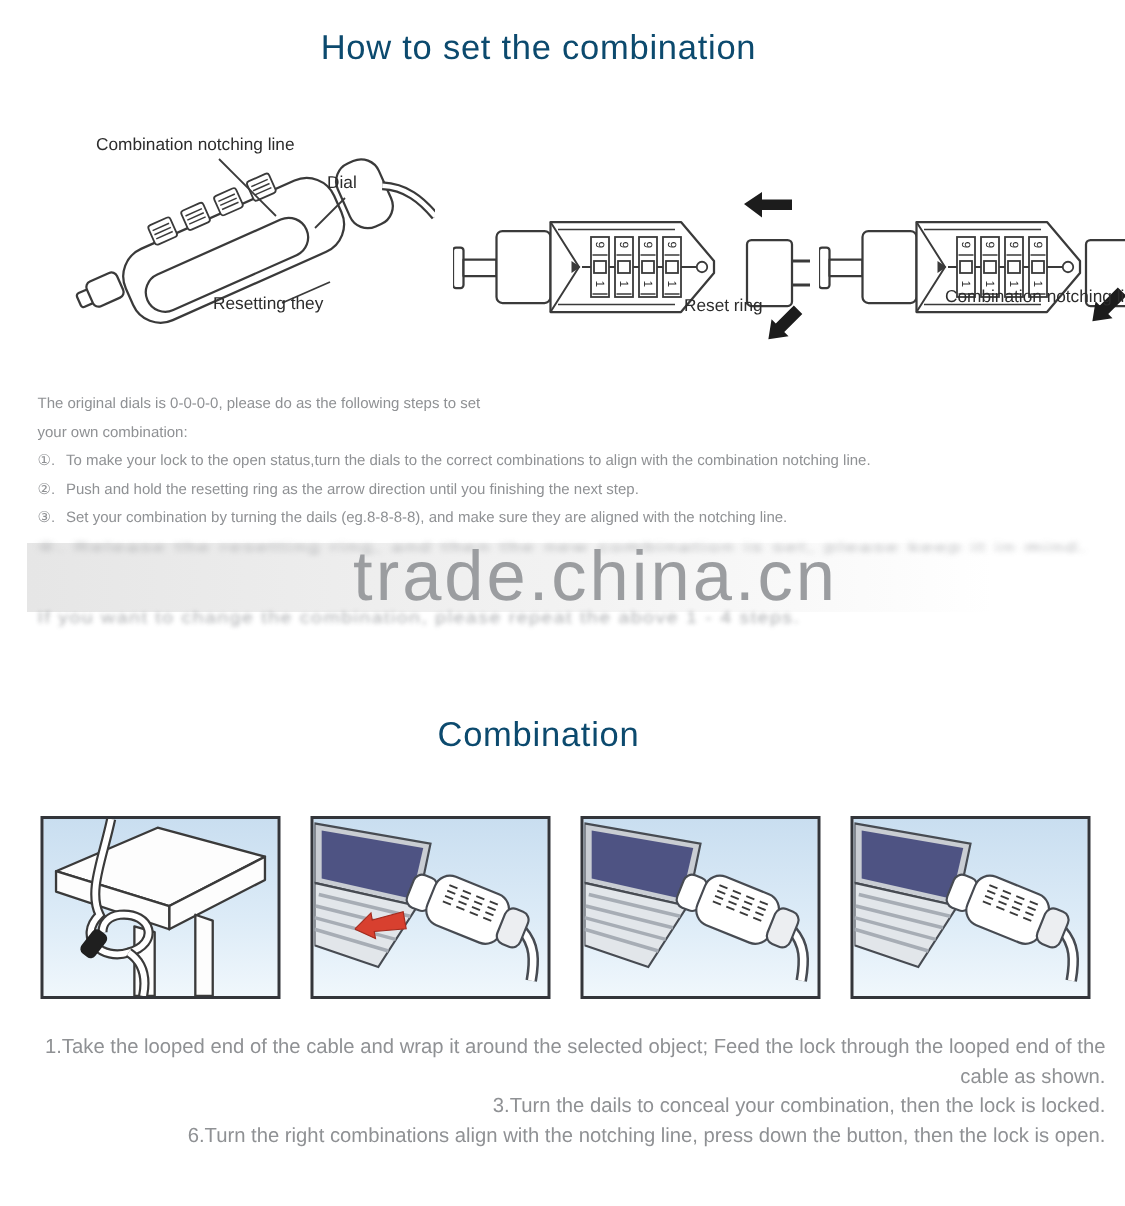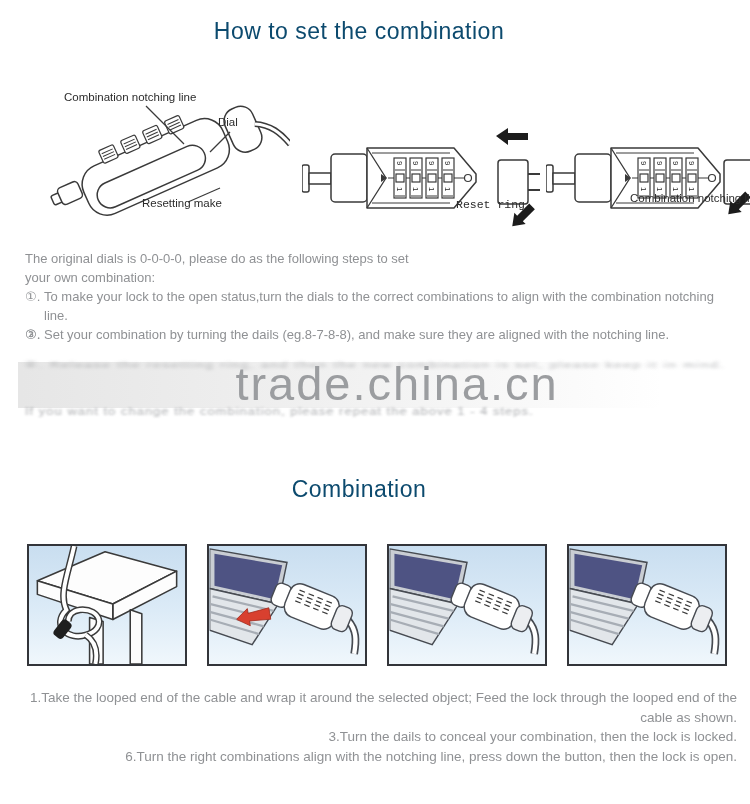--- a/index.html
+++ b/index.html
@@ -12,25 +12,25 @@
 
   .diagrams{position:absolute;top:80px;left:0;width:676px;height:162px;margin-left:32px;}
   .diagrams svg{position:absolute;}
   .d1{left:6px;top:2px;}
   .d2{left:268px;top:38px;}
   .d3{left:500px;top:38px;}
   .lbl{position:absolute;font-size:11.5px;color:#2c2c2c;white-space:nowrap;}
   .lbl-d1-notch{left:32px;top:11px;}
   .lbl-d1-dial{left:186px;top:36px;text-align:center;}
   .lbl-d1-reset{left:110px;top:117px;}
-  .lbl-d2-reset{left:424px;top:118px;font-family:Liberation Mono, monospace;}
+  .lbl-d2-reset{left:424px;top:118px;}
   .lbl-d3-notch{left:598px;top:112px;}
 
-  .setup{position:absolute;top:249px;left:25px;width:706px;
-         font-size:13px;line-height:19px;color:#8f9194;}
+  .setup{position:absolute;top:260px;left:25px;width:706px;
+         font-size:10px;line-height:19px;color:#8f9194;}
   .step{position:relative;padding-left:19px;}
   .stepnum{position:absolute;left:0;top:0;}
 
   .obscured{position:absolute;left:25px;width:702px;overflow:hidden;white-space:nowrap;
             color:#a3a5a8;font-size:13px;}
   .ob1{top:357px;filter:blur(2.4px);opacity:.8;letter-spacing:2px;transform:scaleY(.75);}
   .ob2{top:404px;filter:blur(1.5px);opacity:.9;letter-spacing:1px;transform:scaleY(.85);}
   .wm-band{position:absolute;top:362px;left:18px;width:702px;height:46px;
            background:linear-gradient(to right,rgba(172,172,172,.30),rgba(172,172,172,.14) 55%,rgba(172,172,172,0) 92%);}
   .wm-text{position:absolute;top:356px;left:0;width:750px;text-align:center;
@@ -225,38 +225,39 @@
       <rect x="192" y="42" width="30" height="44" rx="3" fill="#fff" stroke="#3a3a3a" stroke-width="1.5"></rect>
       <line x1="222" y1="56" x2="248" y2="56" stroke="#3a3a3a" stroke-width="2"></line>
       <line x1="222" y1="72" x2="248" y2="72" stroke="#3a3a3a" stroke-width="2"></line>
       <g transform="translate(192,92) rotate(-45)">
         <polygon points="0,6 11,-2 11,2 28,2 28,10 11,10 11,14" fill="#1c1c1c"></polygon>
       </g>
     </svg>
 
     <span class="lbl lbl-d1-notch">Combination notching line</span>
     <span class="lbl lbl-d1-dial">Dial</span>
-    <span class="lbl lbl-d1-reset">Resetting make</span>
+    <span class="lbl lbl-d1-reset">Resetting they</span>
     <span class="lbl lbl-d2-reset">Reset ring</span>
     <span class="lbl lbl-d3-notch">Combination notching line</span>
   </div>
 
   <div class="setup">
     <div class="line">The original dials is 0-0-0-0, please do as the following steps to set</div>
     <div class="line">your own combination:</div>
     <div class="step">
       <span class="stepnum">①.</span>
       <span>To make your lock to the open status,turn the dials to the correct combinations to align with the combination notching line.</span>
     </div>
     <div class="step">
       <span class="stepnum">②.</span>
+      <span>Push and hold the resetting ring as the arrow direction until you finishing the next step.</span>
     </div>
     <div class="step">
       <span class="stepnum">③.</span>
-      <span>Set your combination by turning the dails (eg.8-7-8-8), and make sure they are aligned with the notching line.</span>
+      <span>Set your combination by turning the dails (eg.8-8-8-8), and make sure they are aligned with the notching line.</span>
     </div>
   </div>
 
   <div class="obscured ob1">④. Release the resetting ring, and then the new combination is set, please keep it in mind.</div>
   <div class="wm-band"></div>
   <div class="wm-text">trade.china.cn</div>
   <div class="obscured ob2">If you want to change the combination, please repeat the above 1 - 4 steps.</div>
 
   <div class="title2">Combination</div>
 

